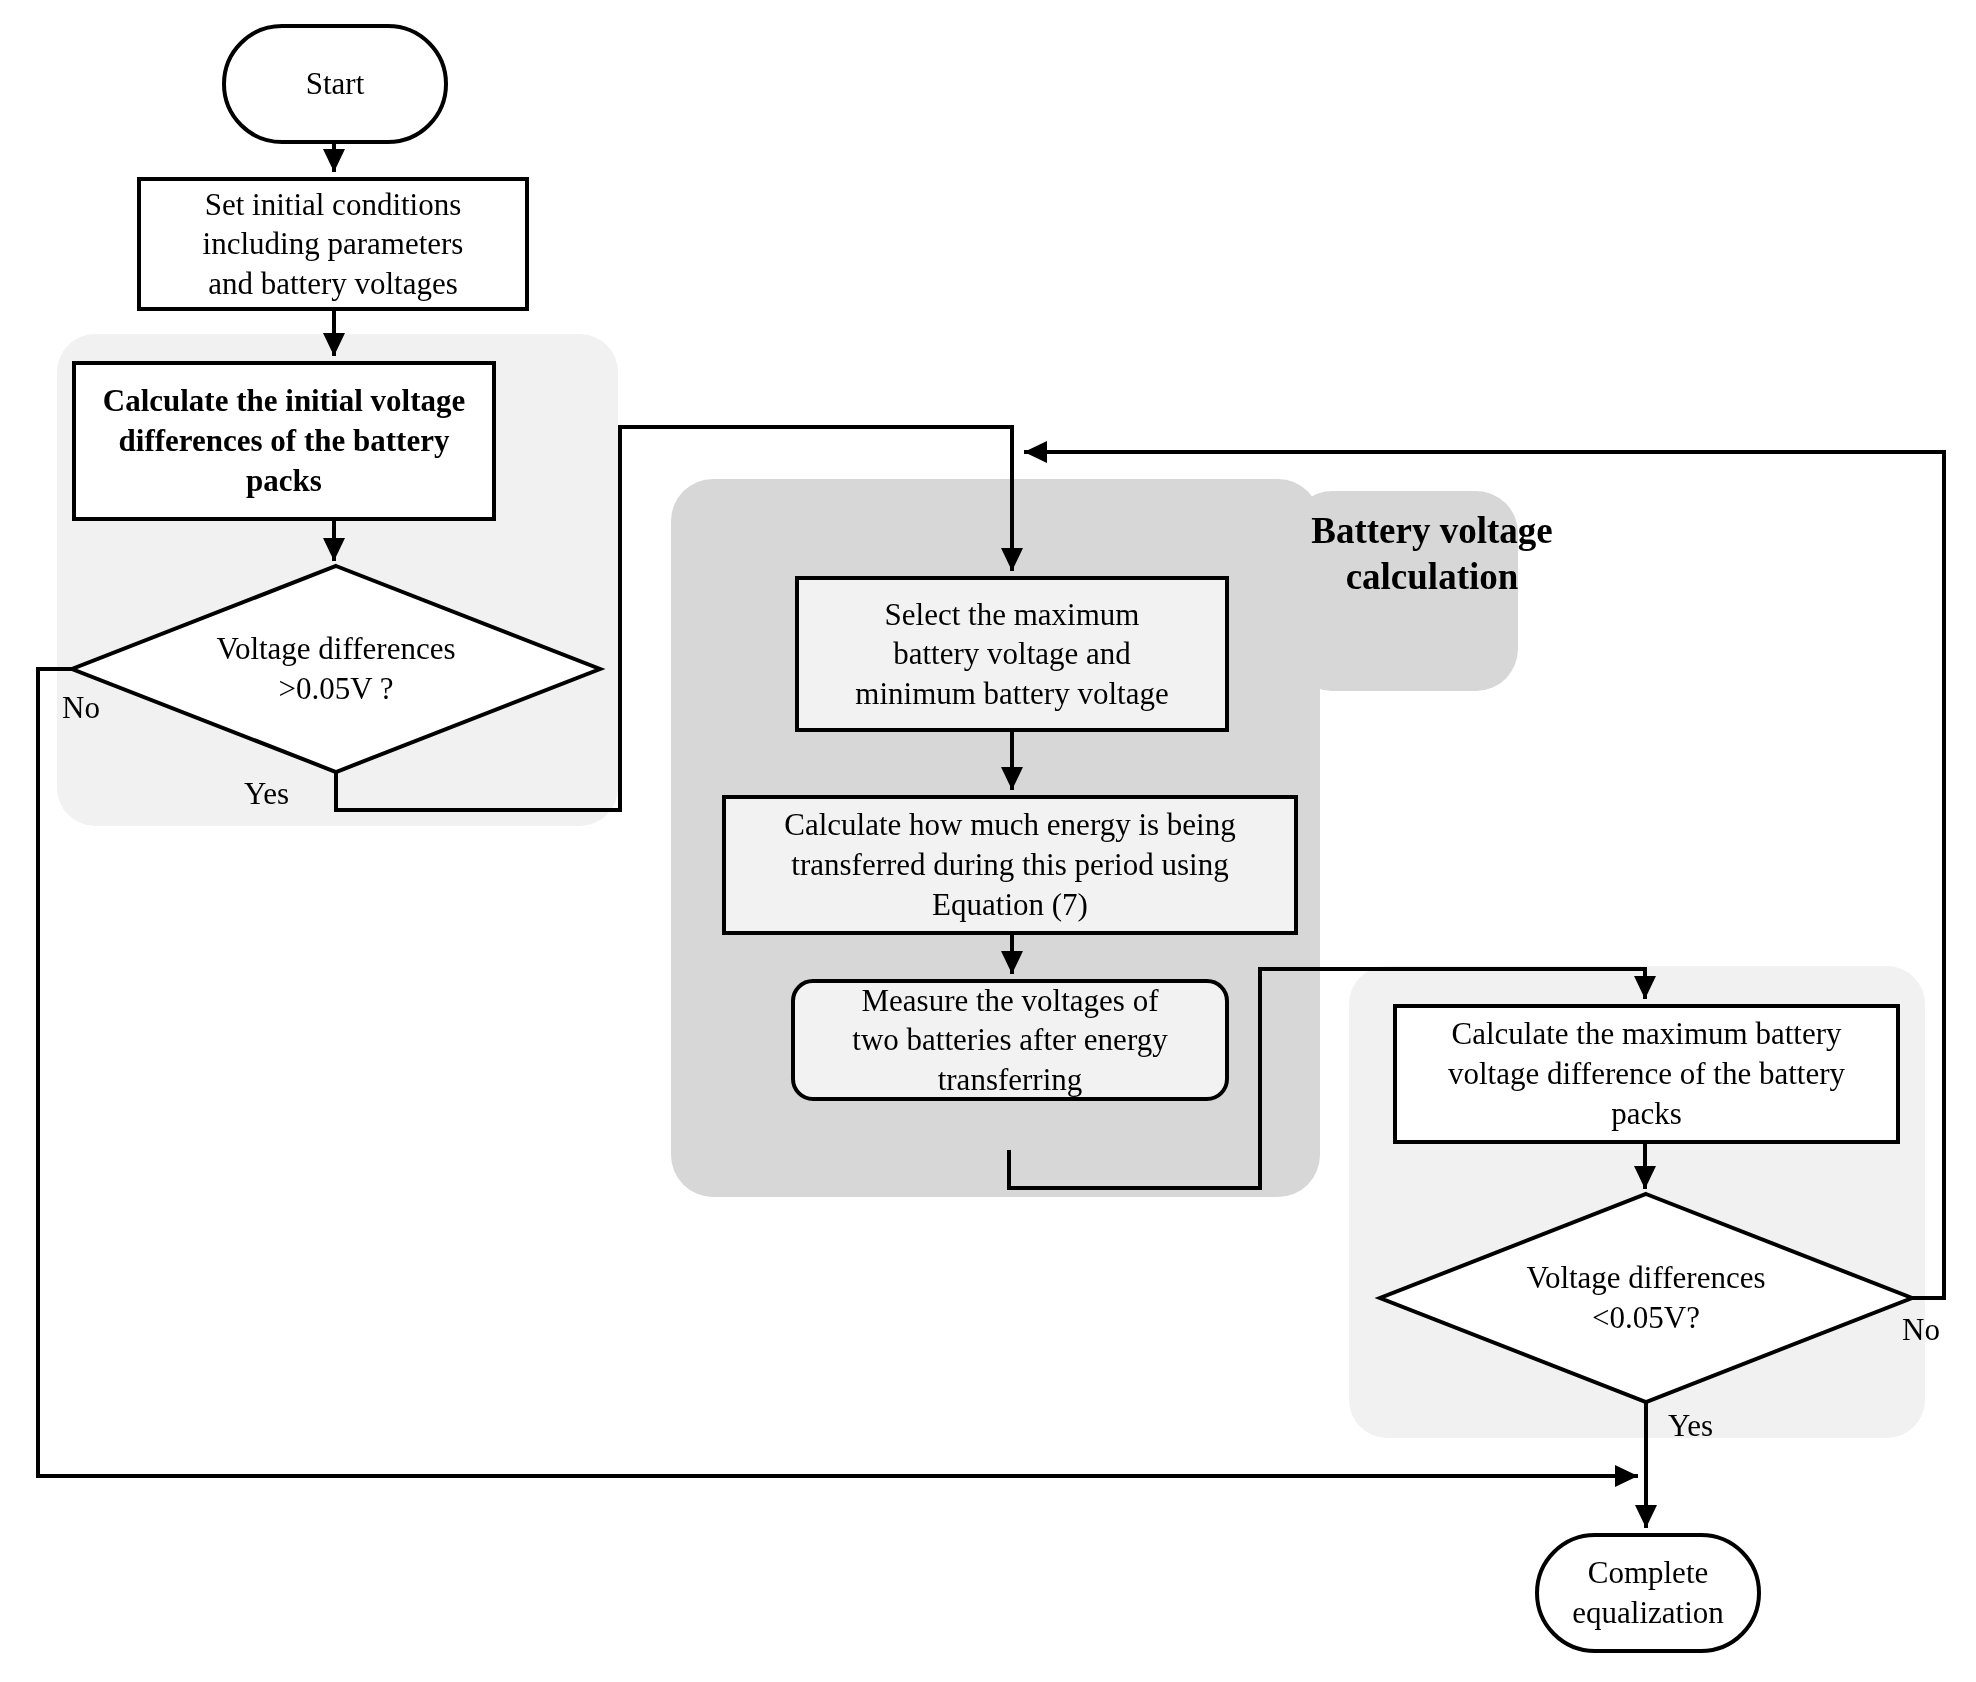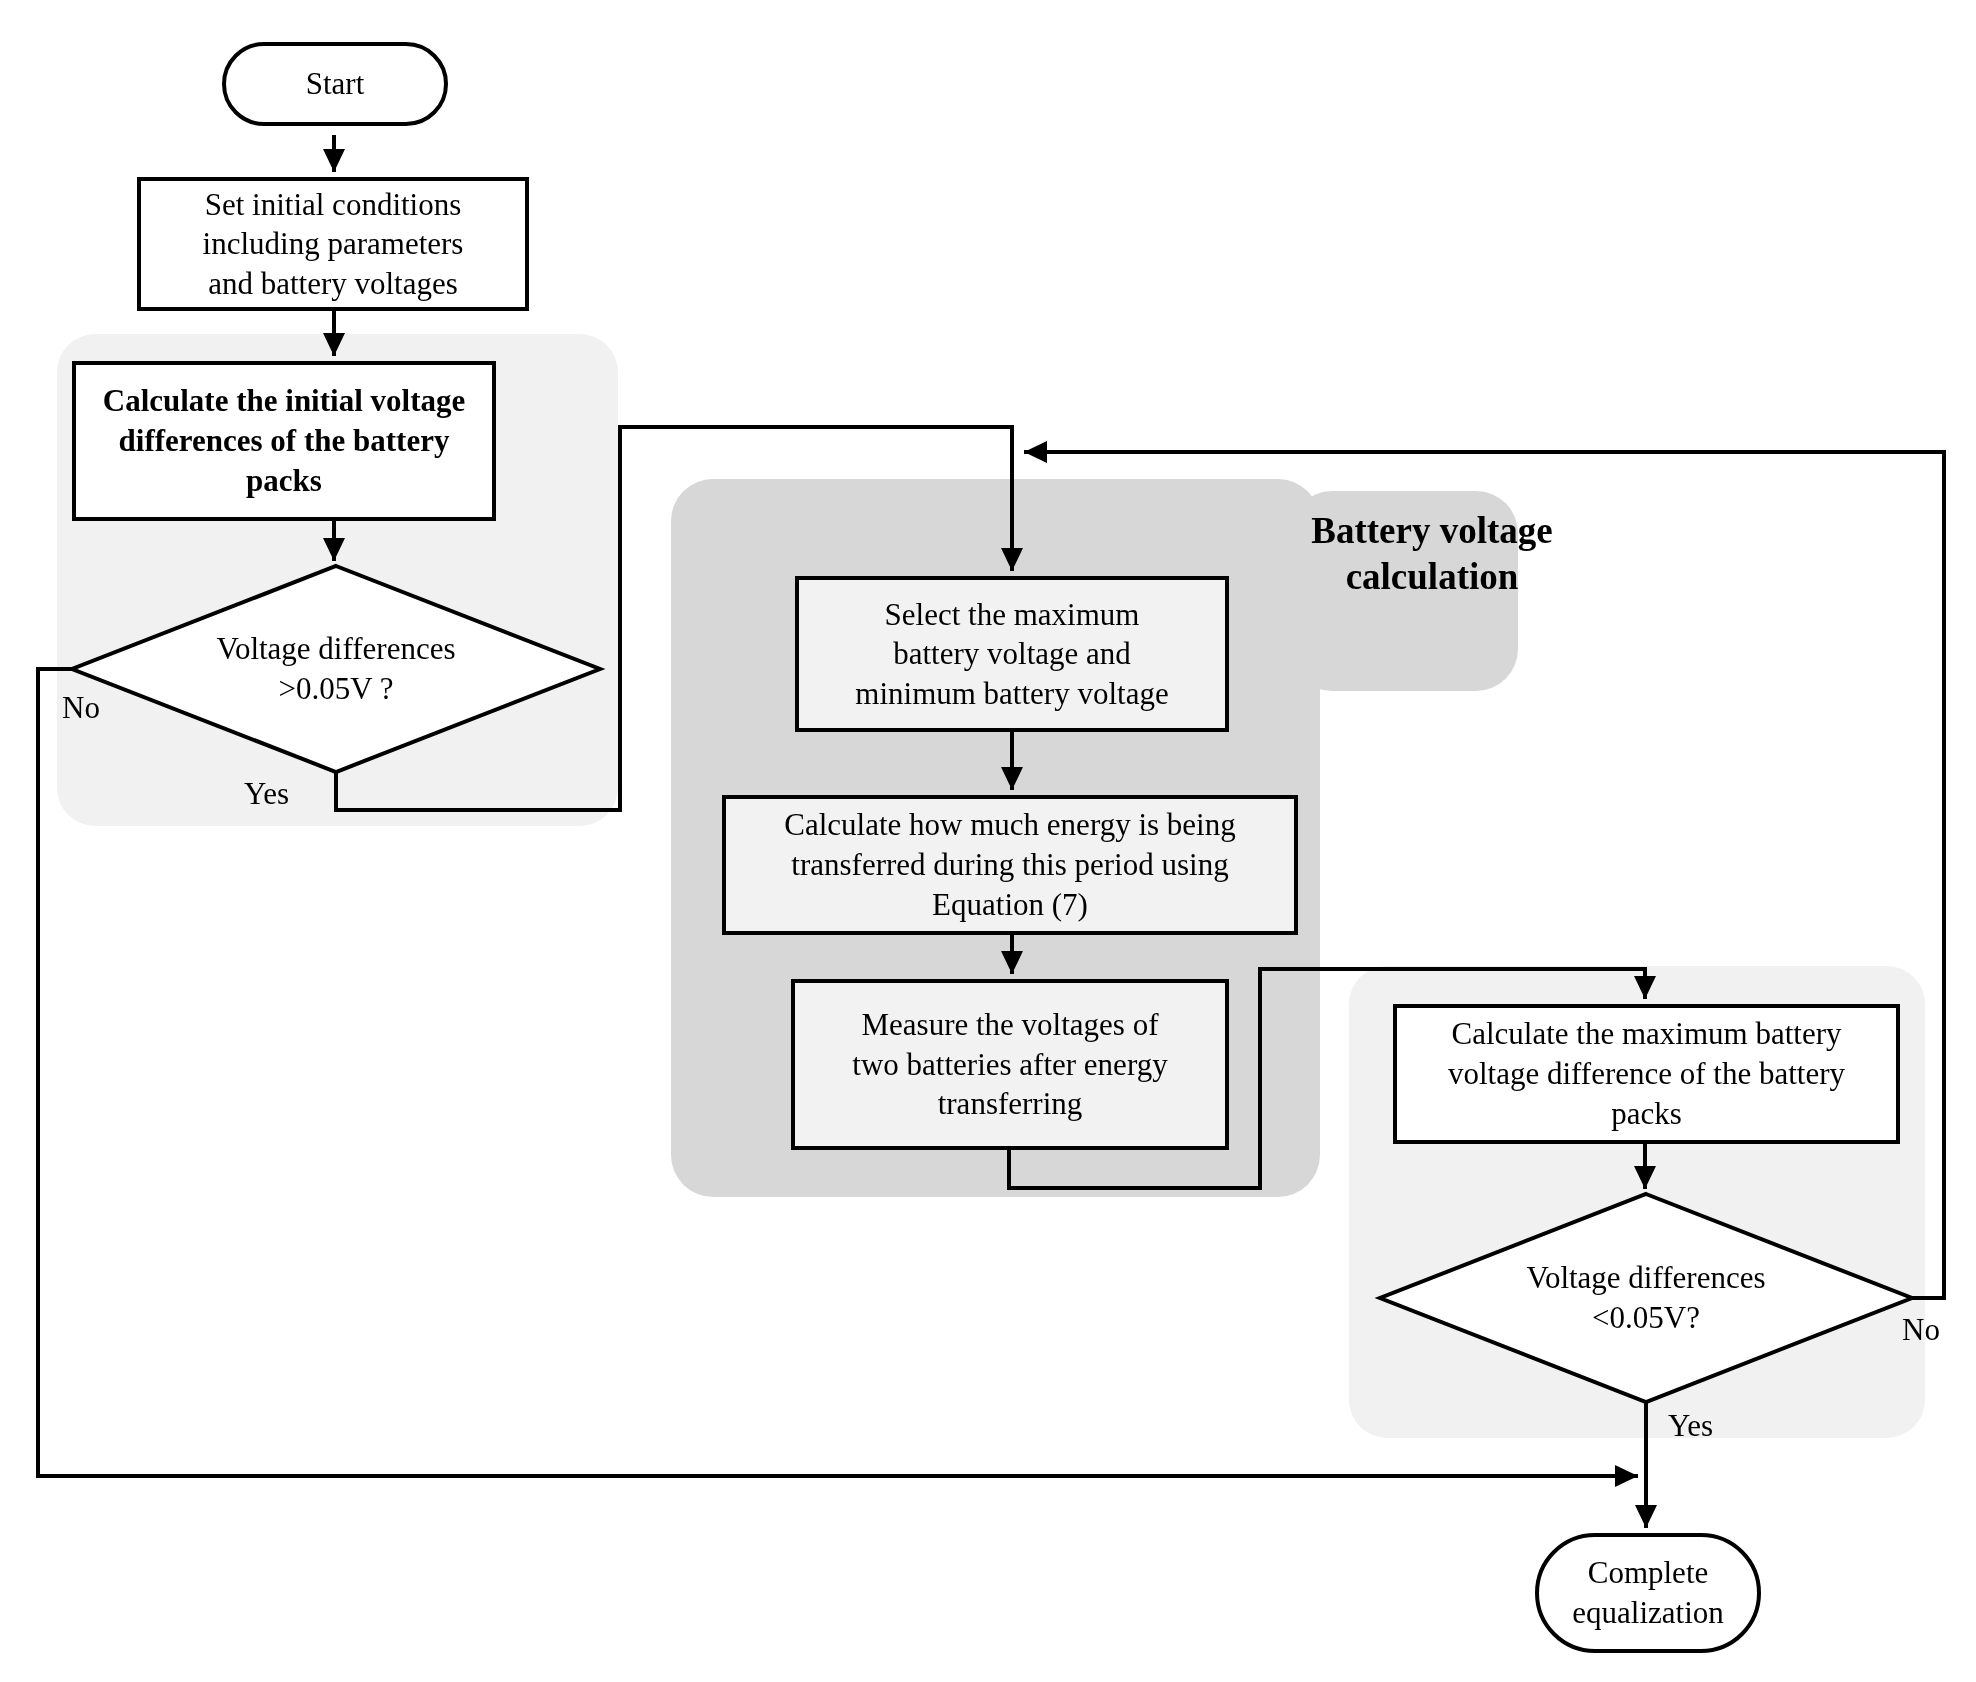--- a/index.html
+++ b/index.html
@@ -77,33 +77,33 @@
     <polyline class="wire" marker-end="url(#ah)" points="1009,1150 1009,1188 1260,1188 1260,969 1645,969 1645,999"></polyline>
     <polyline class="wire" marker-end="url(#ah)" points="1645,1144 1645,1189"></polyline>
     <polyline class="wire" marker-end="url(#ah)" points="1646,1402 1646,1528"></polyline>
     <polyline class="wire" marker-end="url(#ah)" points="1912,1298 1944,1298 1944,452 1024,452"></polyline>
     <polyline class="wire" marker-end="url(#ah)" points="72,669 38,669 38,1476 1638,1476"></polyline>
 
     <polygon class="diamond" points="336,566 600,669 336,772 72,669"></polygon>
     <polygon class="diamond" points="1646,1194 1912,1298 1646,1402 1380,1298"></polygon>
   </svg>
 
-  <div class="node stadium" style="left:222px; top:42px; width:226px; height:84px;">Start</div>
+  <div class="node stadium" style="left:222px; top:24px; width:226px; height:120px;">Start</div>
 
   <div class="node rect" style="left:137px; top:177px; width:392px; height:134px; padding:16px 40px;">Set initial conditions including parameters and battery voltages</div>
 
   <div class="node rect" style="left:72px; top:361px; width:424px; height:160px; padding:0 16px;font-weight:bold;">Calculate the initial voltage differences of the battery packs</div>
 
   <div class="node decision-label" style="left:166px; top:599px; width:340px; height:140px;">Voltage differences &gt;0.05V ?</div>
 
   <div class="node rect rect-gray" style="left:795px; top:576px; width:434px; height:156px; padding:17px 44px;">Select the maximum battery voltage and minimum battery voltage</div>
 
   <div class="node rect rect-gray" style="left:722px; top:795px; width:576px; height:140px; padding:0 12px;">Calculate how much energy is being transferred during this period using Equation (7)</div>
 
-  <div class="node rect rect-gray" style="left:791px; top:979px; width:438px; height:171px; padding:0 52px;">Measure the voltages of two batteries after energy transferring</div>
+  <div class="node rect rect-gray" style="left:791px; top:979px; width:438px; height:122px; padding:0 52px;border-radius:22px;">Measure the voltages of two batteries after energy transferring</div>
 
   <div class="node rect" style="left:1393px; top:1004px; width:507px; height:140px; padding:0 40px;">Calculate the maximum battery voltage difference of the battery packs</div>
 
   <div class="node decision-label" style="left:1476px; top:1228px; width:340px; height:140px;">Voltage differences &lt;0.05V?</div>
 
   <div class="node stadium" style="left:1535px; top:1533px; width:226px; height:120px; padding:0 10px;">Complete equalization</div>
 
   <div class="group-title" style="left:1278px; top:508px; width:244px;">Battery voltage calculation</div>
 
   <div class="edge-label" style="left:62px; top:690px;">No</div>

